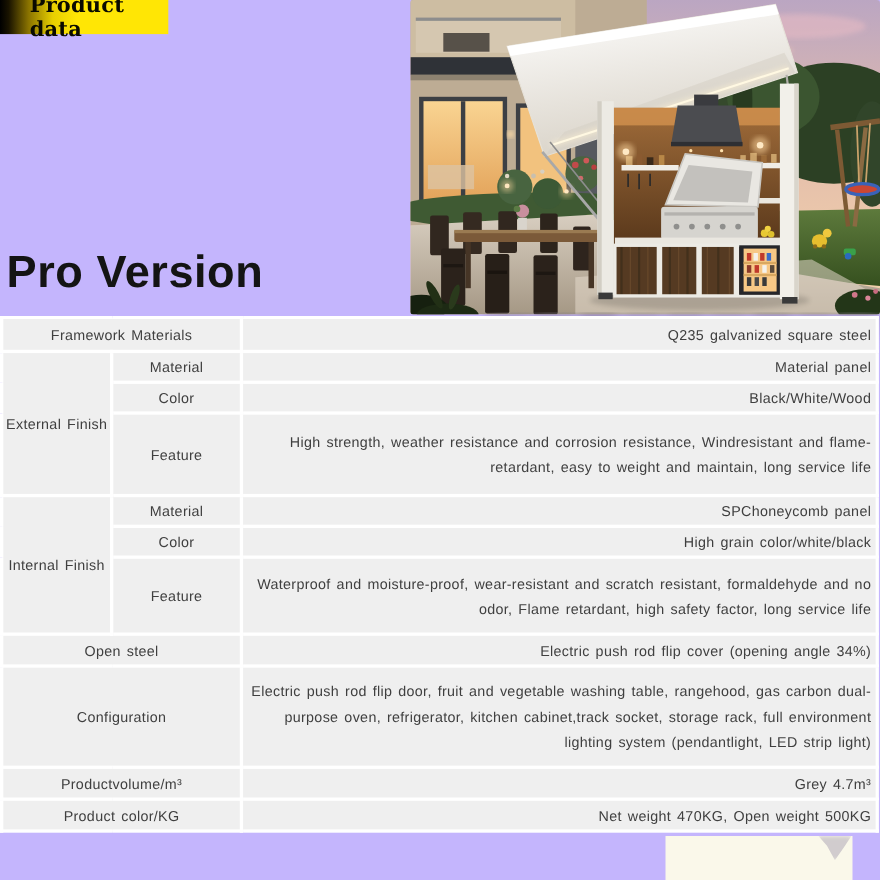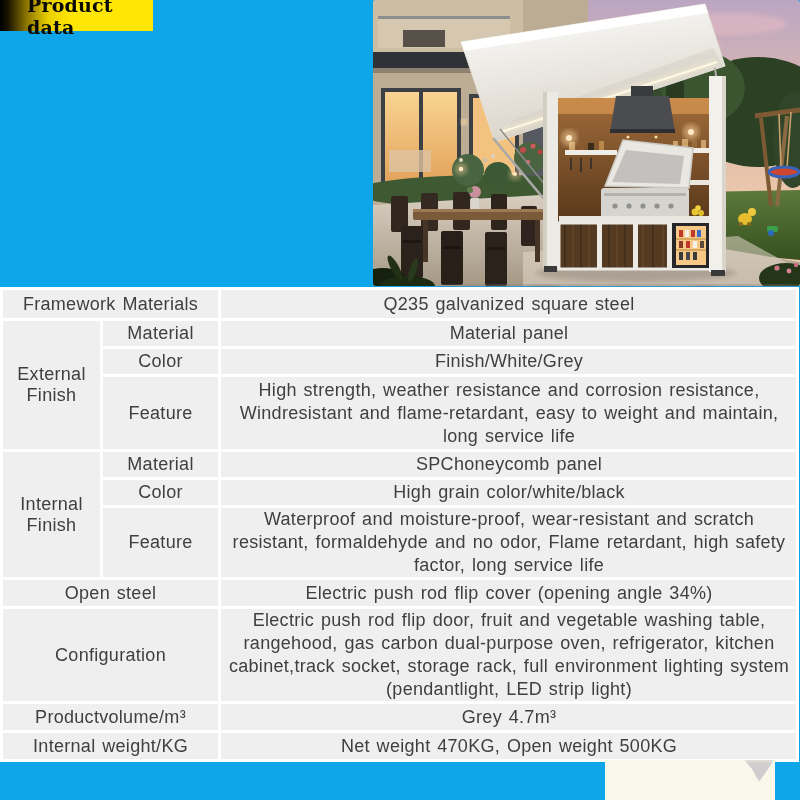--- a/index.html
+++ b/index.html
@@ -1,17 +1,17 @@
 <!DOCTYPE html>
 <html><head>
 <meta charset="utf-8">
 <style>
   * { margin:0; padding:0; box-sizing:border-box; }
   html,body { width:800px; height:800px; background:#ffffff; overflow:hidden; }
-  .page { position:relative; width:800px; height:800px; background:#0ea5e9;
+  .page { position:relative; width:800px; height:800px; background:#c4b5fd;
           font-family:"Liberation Sans", sans-serif; color:#3f3f3f;padding-left:46px; }
 
   
   .badge { position:absolute; left:0; top:73; width:153px; height:31px;
            background:linear-gradient(to right, #000000 0px, #1a1400 8px, #8a7300 26px,
                       #e8cf00 48px, #ffe605 70px, #ffe605 100%);
            display:flex; align-items:center; }
   .badge-label { font-family:"DejaVu Serif", serif; font-weight:bold; font-size:19px;
                  color:#0a0a00; padding-left:27px; letter-spacing:0.2px; }
 
@@ -29,36 +29,37 @@
            pointer-events:none; }
   .cream-artifact { position:absolute; left:605px; top:760px; width:170px; height:40px;
                     background:#faf8ea; pointer-events:none; }
   .cream-drip { position:absolute; left:744px; top:760px; width:30px; height:22px;
                 background:#c3bec4; clip-path:polygon(0 0,100% 0,78% 45%,50% 100%,26% 40%);
                 filter:blur(2px); opacity:.75; pointer-events:none; }
 
   
   .spec-table { position:absolute; left:0; top:287px; width:796px;
                 border-collapse:collapse; table-layout:fixed;
-                font-size:18px; letter-spacing:0.3px; word-spacing:1.5px; }
+                font-size:13px; letter-spacing:0.3px; word-spacing:1.5px; }
   .spec-table td { background:#efefef; border:3px solid #ffffff; vertical-align:middle;
                    color:#3f3f3f; }
   .spec-table td.lbl { text-align:center; line-height:21px; }
-  .spec-table td.val { text-align:center; padding-left:5px; padding-right:4px;
+  .spec-table td.val { text-align:right; padding-left:5px; padding-right:4px;
                        line-height:23px;margin-left:44px; }
 </style>
 </head>
 <body>
 
 <div class="page">
 
   <div class="badge">
     <span class="badge-label">Product data</span>
   </div>
 
+  <div class="heading">Pro Version</div>
 
   <div class="photo">
     <svg width="427" height="286" viewBox="0 0 427 286" xmlns="http://www.w3.org/2000/svg">
       <defs>
         <linearGradient id="sky" x1="0" y1="0" x2="0" y2="1">
           <stop offset="0" stop-color="#bba6c2"></stop>
             <stop offset="0.45" stop-color="#e3bcab"></stop>
             <stop offset="1" stop-color="#f4d5ab"></stop>
         </linearGradient>
         <linearGradient id="lawn" x1="0" y1="0" x2="0" y2="1">
@@ -309,21 +310,21 @@
       <td class="lbl" colspan="2">Framework Materials</td>
       <td class="val">Q235 galvanized square steel</td>
     </tr>
     <tr style="height:28px">
       <td class="lbl" rowspan="3">External Finish</td>
       <td class="lbl">Material</td>
       <td class="val">Material panel</td>
     </tr>
     <tr style="height:28px">
       <td class="lbl">Color</td>
-      <td class="val">Finish/White/Grey</td>
+      <td class="val">Black/White/Wood</td>
     </tr>
     <tr style="height:75px">
       <td class="lbl">Feature</td>
       <td class="val">High strength, weather resistance and corrosion resistance, Windresistant and flame-retardant, easy to weight and maintain, long service life</td>
     </tr>
     <tr style="height:28px">
       <td class="lbl" rowspan="3">Internal Finish</td>
       <td class="lbl">Material</td>
       <td class="val">SPChoneycomb panel</td>
     </tr>
@@ -341,21 +342,21 @@
     </tr>
     <tr style="height:92px">
       <td class="lbl" colspan="2">Configuration</td>
       <td class="val">Electric push rod flip door, fruit and vegetable washing table, rangehood, gas carbon dual-purpose oven, refrigerator, kitchen cabinet,track socket, storage rack, full environment lighting system (pendantlight, LED strip light)</td>
     </tr>
     <tr style="height:29px">
       <td class="lbl" colspan="2">Productvolume/m³</td>
       <td class="val">Grey 4.7m³</td>
     </tr>
     <tr style="height:29px">
-      <td class="lbl" colspan="2">Internal weight/KG</td>
+      <td class="lbl" colspan="2">Product color/KG</td>
       <td class="val">Net weight 470KG, Open weight 500KG</td>
     </tr>
   </tbody>
     </table>
 
   <div class="cream-artifact"></div>
   <div class="cream-drip"></div>
 
 </div>
 

